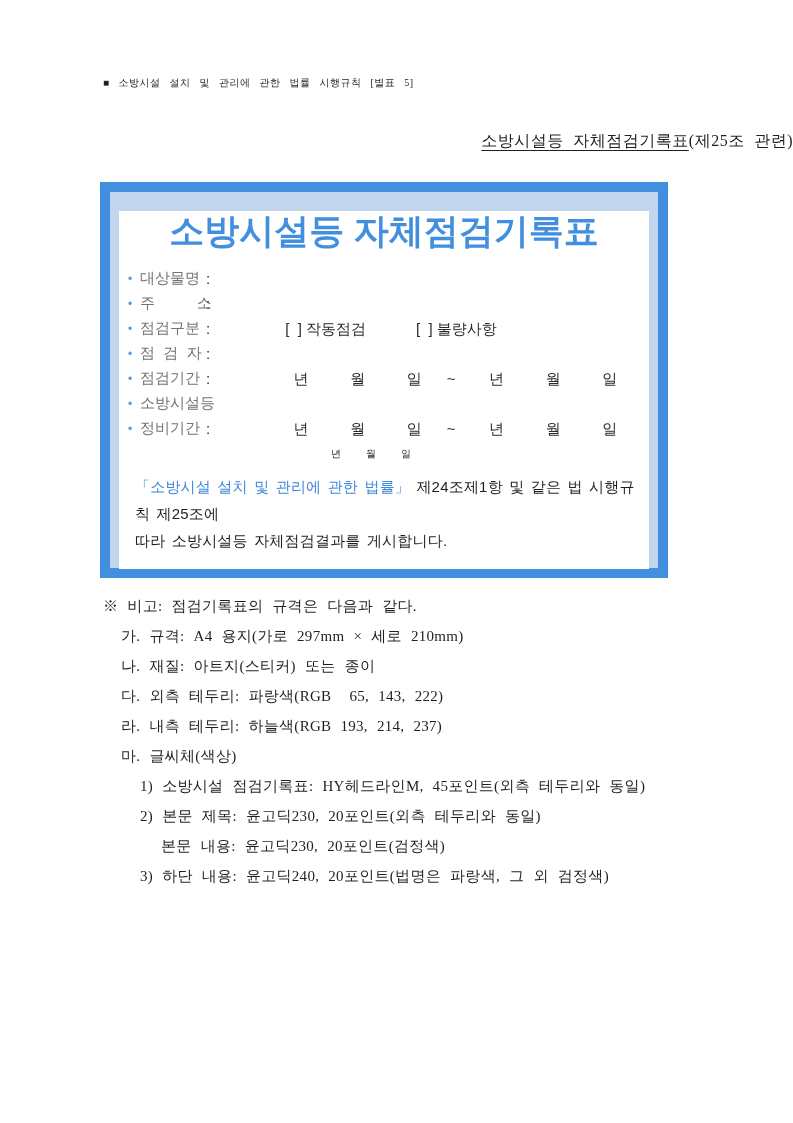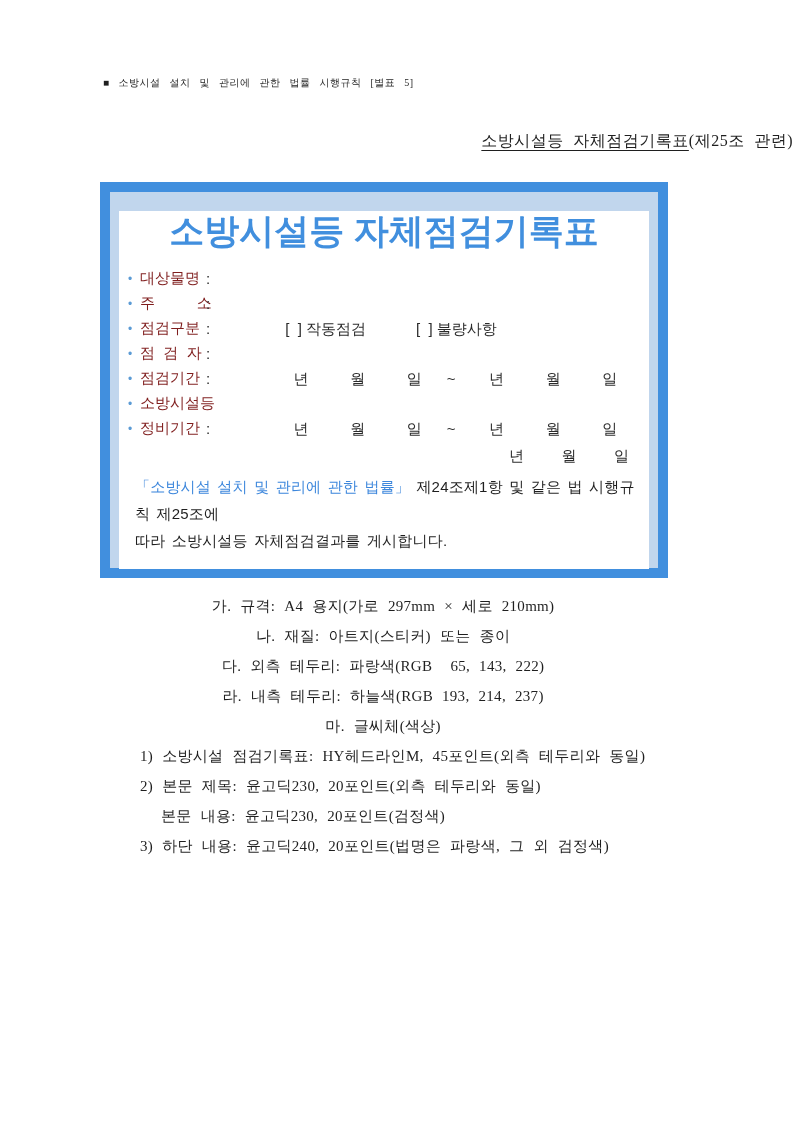--- a/index.html
+++ b/index.html
@@ -28,37 +28,37 @@
     width:100%; height:100%; box-sizing:border-box; background:#ffffff; position:relative;
     font-family:"Liberation Sans","DejaVu Sans",sans-serif;
   }
   .form-title {
     margin-top:10px; text-align:center;
     font-size:35px; line-height:40px; font-weight:bold; color:#418FDE; letter-spacing:0px;
   }
   .form-rows { margin-top:15px; padding-left:9px; font-size:15px; color:#2b2b2b; }
   .form-row { display:flex; align-items:center; min-height:25px; }
   .form-row .bullet { width:12px; color:#5B9BD5; font-size:12px; flex:none; }
-  .form-row .label { width:66px; color:#7f1d1d; white-space:pre; flex:none; }
+  .form-row .label { width:66px; color:#737373; white-space:pre; flex:none; }
   .form-row .value { white-space:pre; color:#2b2b2b; line-height:25px; }
   .date-line {
-    margin-top:6px; padding-right:20px; text-align:right;
-    font-size:15px; color:#2b2b2b; white-space:pre;
+    margin-top:6px; padding-right:26px; text-align:center;
+    font-size:10px; color:#2b2b2b; white-space:pre;
   }
   .statement {
     position:absolute; left:16px; right:14px; bottom:15px;
     font-size:15px; line-height:27px; font-weight:normal;
     letter-spacing:0.2px; word-spacing:2px; color:#1f1f1f;
   }
   .statement .law { color:#3D87DC; }
   
   .notes { position:absolute; left:103px; top:591px; font-size:15px; }
   .note-item { line-height:30px; word-spacing:5px; letter-spacing:0.3px; white-space:pre; }
   .indent-0 { padding-left:0; }
-  .indent-1 { padding-left:18px;text-align:center; }
+  .indent-1 { padding-left:18px; }
   .indent-2 { padding-left:37px; }
   .indent-3 { padding-left:58px; }
 </style>
 </head>
 <body>
 
 <div class="header-line">■ 소방시설 설치 및 관리에 관한 법률 시행규칙 [별표 5]</div>
 <div class="subtitle">
   <span class="u">소방시설등 자체점검기록표</span><span>(제25조 관련)</span>
 </div>
@@ -111,20 +111,21 @@
       <div class="statement">
         <span class="law">「소방시설 설치 및 관리에 관한 법률」</span><span> 제24조제1항 및 같은 법 시행규칙 제25조에</span>
         <div>따라 소방시설등 자체점검결과를 게시합니다.</div>
       </div>
 
     </div>
   </div>
 </div>
 
 <div class="notes">
+  <div class="note-item indent-0">※ 비고: 점검기록표의 규격은 다음과 같다.</div>
   <div class="note-item indent-1">가. 규격: A4 용지(가로 297mm × 세로 210mm)</div>
   <div class="note-item indent-1">나. 재질: 아트지(스티커) 또는 종이</div>
   <div class="note-item indent-1">다. 외측 테두리: 파랑색(RGB  65, 143, 222)</div>
   <div class="note-item indent-1">라. 내측 테두리: 하늘색(RGB 193, 214, 237)</div>
   <div class="note-item indent-1">마. 글씨체(색상)</div>
   <div class="note-item indent-2">1) 소방시설 점검기록표: HY헤드라인M, 45포인트(외측 테두리와 동일)</div>
   <div class="note-item indent-2">2) 본문 제목: 윤고딕230, 20포인트(외측 테두리와 동일)</div>
   <div class="note-item indent-3">본문 내용: 윤고딕230, 20포인트(검정색)</div>
   <div class="note-item indent-2">3) 하단 내용: 윤고딕240, 20포인트(법명은 파랑색, 그 외 검정색)</div>
 </div>

